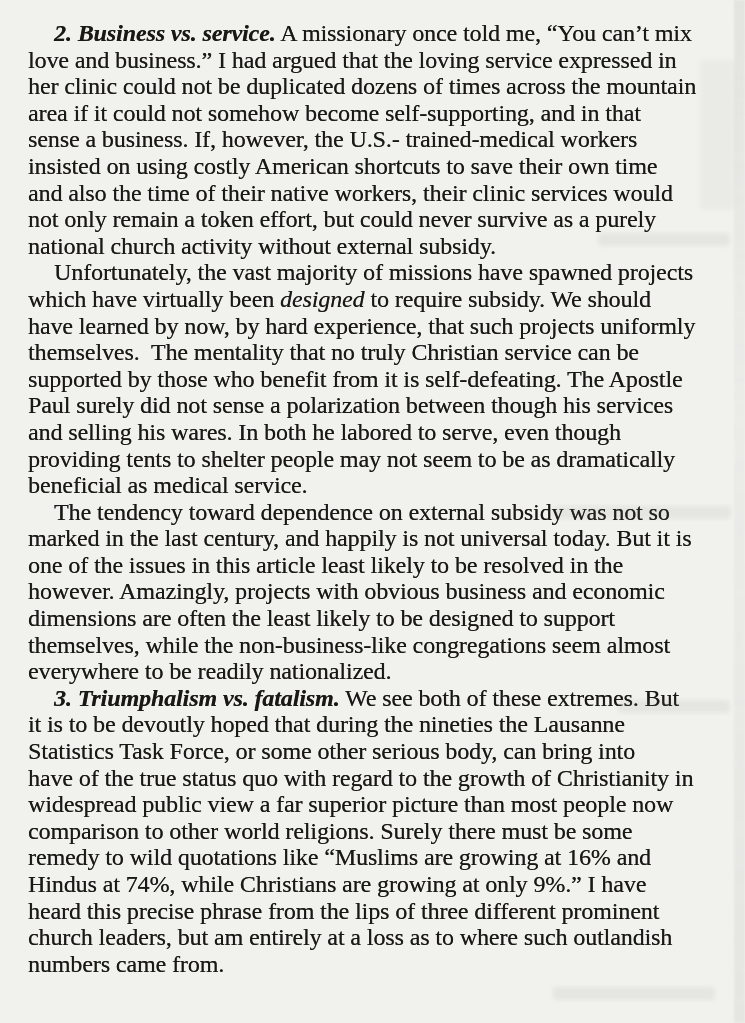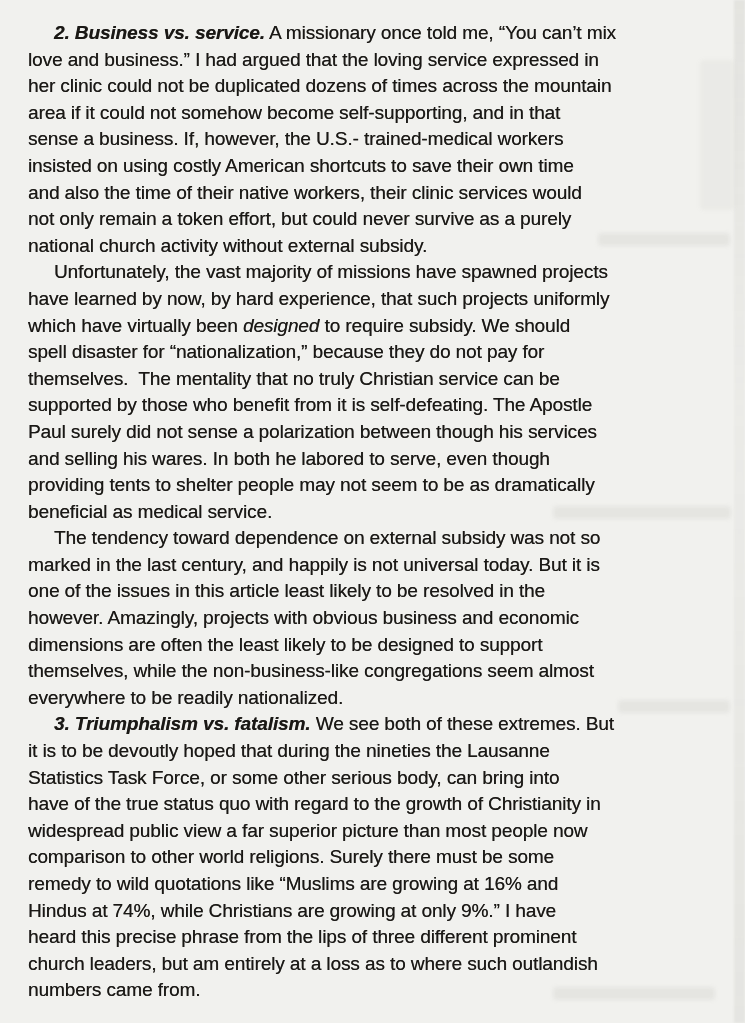--- a/index.html
+++ b/index.html
@@ -16,22 +16,22 @@
     width: 745px;
     height: 1023px;
     background: #f1f1ee;
     overflow: hidden;
   }
   .text-block {
     position: absolute;
     left: 28px;
     top: 20px;
     width: 710px;
-    font-family: Liberation Sans, sans-serif;
-    font-size: 19px;
+    font-family: Liberation Serif, serif;
+    font-size: 24px;
     line-height: 26.6px;
     color: #1a1815;
     letter-spacing: -0.1px;
     text-shadow: 0.2px 0.2px 0.35px rgba(26, 24, 21, 0.75);
   }
   .paragraph { margin: 0; }
   .text-line { white-space: pre; }
   .paragraph .text-line:first-child { padding-left: 26px; }
   .bi { font-weight: 700; font-style: italic; }
   .it { font-style: italic; }
@@ -74,23 +74,22 @@
         <div class="text-line"><span>her clinic could not be duplicated dozens of times across the mountain</span></div>
         <div class="text-line"><span>area if it could not somehow become self-supporting, and in that</span></div>
         <div class="text-line"><span>sense a business. If, however, the U.S.- trained-medical workers</span></div>
         <div class="text-line"><span>insisted on using costly American shortcuts to save their own time</span></div>
         <div class="text-line"><span>and also the time of their native workers, their clinic services would</span></div>
         <div class="text-line"><span>not only remain a token effort, but could never survive as a purely</span></div>
         <div class="text-line"><span>national church activity without external subsidy.</span></div>
       </div>
       <div class="paragraph">
         <div class="text-line"><span>Unfortunately, the vast majority of missions have spawned projects</span></div>
+        <div class="text-line"><span>which have virtually been </span><span class="it">designed</span><span> to require subsidy. We should</span></div>
         <div class="text-line"><span>have learned by now, by hard experience, that such projects uniformly</span></div>
-        <div class="text-line"><span>which have virtually been </span><span class="it">designed</span><span> to require subsidy. We should</span></div>
-        <div class="text-line"><span>spell disaster for “nationalization,” because they do not pay for</span></div>
         <div class="text-line"><span>themselves.  The mentality that no truly Christian service can be</span></div>
         <div class="text-line"><span>supported by those who benefit from it is self-defeating. The Apostle</span></div>
         <div class="text-line"><span>Paul surely did not sense a polarization between though his services</span></div>
         <div class="text-line"><span>and selling his wares. In both he labored to serve, even though</span></div>
         <div class="text-line"><span>providing tents to shelter people may not seem to be as dramatically</span></div>
         <div class="text-line"><span>beneficial as medical service.</span></div>
       </div>
       <div class="paragraph">
         <div class="text-line"><span>The tendency toward dependence on external subsidy was not so</span></div>
         <div class="text-line"><span>marked in the last century, and happily is not universal today. But it is</span></div>

